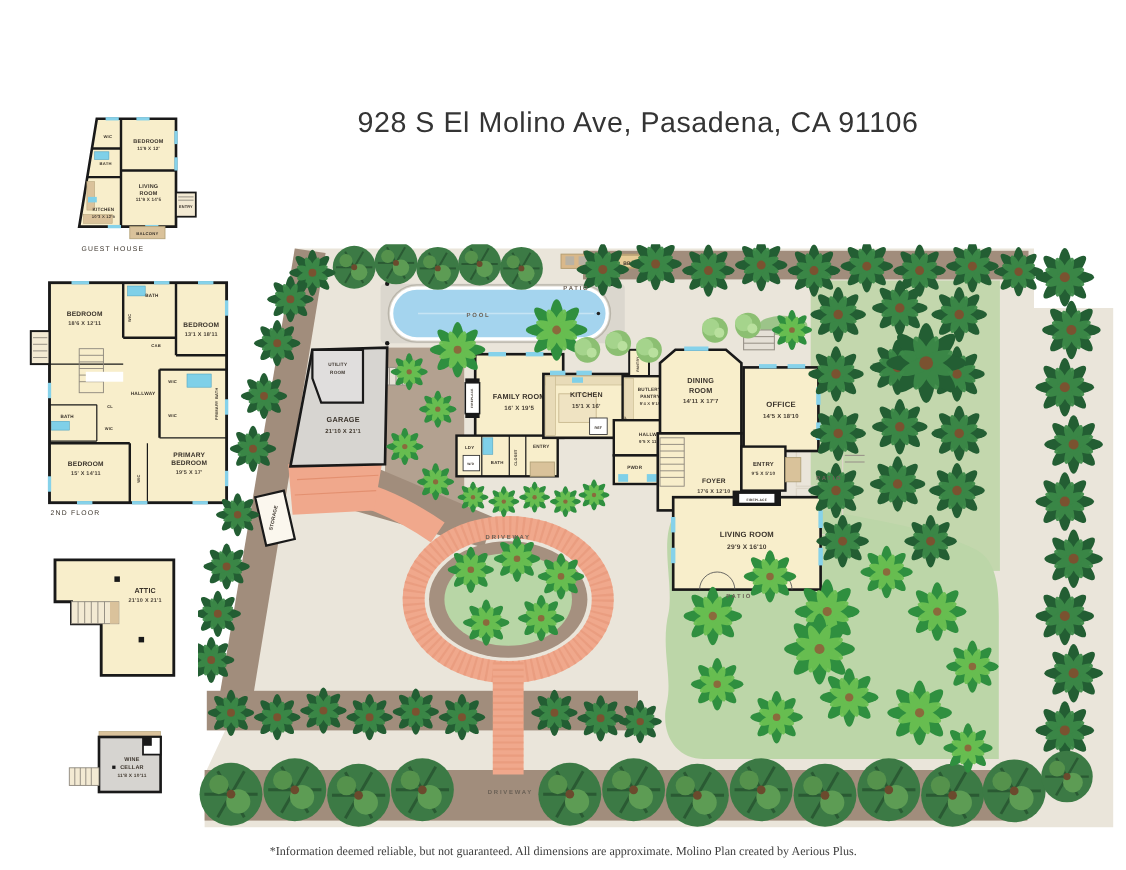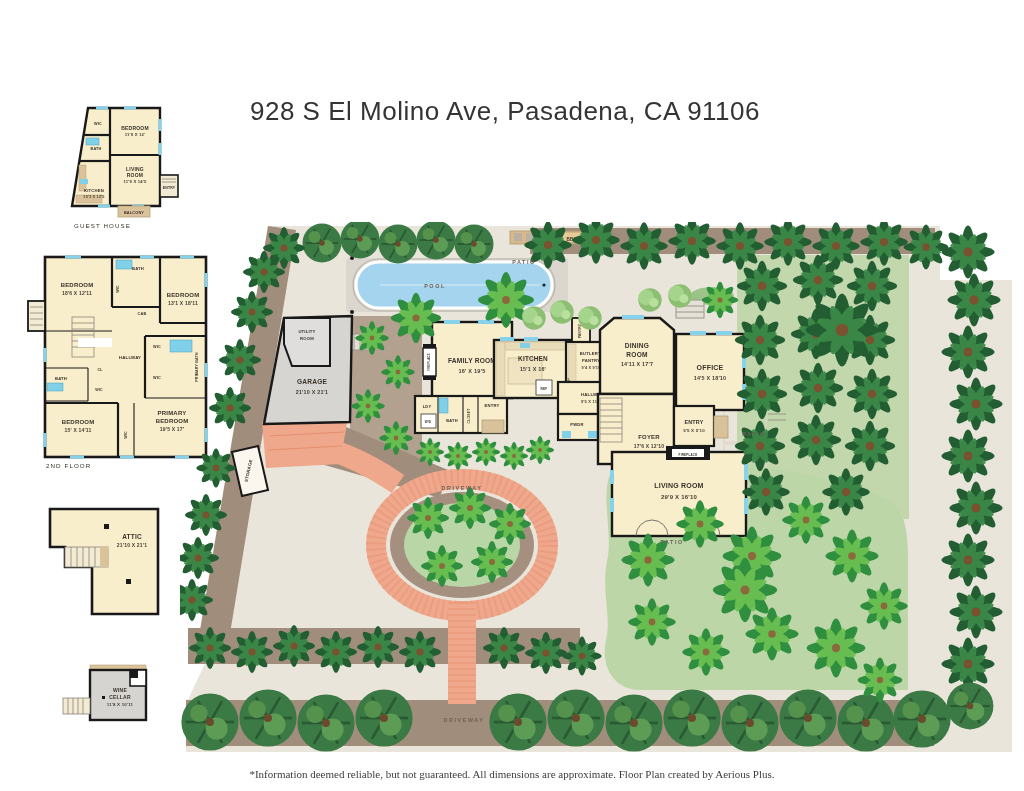--- a/index.html
+++ b/index.html
@@ -1,18 +1,18 @@
 <!DOCTYPE html>
 <html><head>
 <meta charset="utf-8">
 <style>
   html,body{margin:0;padding:0;background:#fff;}
   .page{position:relative;width:1024px;height:791px;background:#fff;overflow:hidden;
         font-family:"Liberation Sans",sans-serif;}
-  .title{position:absolute;left:250px;top:96px;width:660px;
+  .title{position:absolute;left:250px;top:96px;width:660px;text-align:center;
          font-size:26px;font-weight:400;letter-spacing:.5px;color:#343434;}
   .disclaimer{position:absolute;left:0;top:768px;width:1024px;text-align:center;
          font-family:"Liberation Serif",serif;font-size:11px;color:#3d3d3d;}
   svg{position:absolute;}
   #guest{left:58px;top:103px;}
   #floor2{left:20px;top:243px;}
   #attic{left:40px;top:494px;}
   #wine{left:58px;top:660px;}
   #site{left:180px;top:222px;}
   
@@ -564,14 +564,14 @@
     <g>
       <text x="435" y="288" class="pl" font-size="5.4">POOL</text>
       <text x="524" y="264" class="pl" font-size="5.4">PATIO</text>
       <text x="754" y="436" class="pl" font-size="5.4">PATIO</text>
       <text x="672" y="544" class="pl" font-size="5.4">PATIO</text>
       <text x="462" y="490" class="pl" font-size="5.4">DRIVEWAY</text>
       <text x="464" y="722" class="pl" font-size="5.4">DRIVEWAY</text>
     </g>
   </svg>
 
-  <div class="disclaimer">*Information deemed reliable, but not guaranteed. All dimensions are approximate. Floor Plan created by Aerious Plus.</div>
+  <div class="disclaimer">*Information deemed reliable, but not guaranteed. All dimensions are approximate. Molino Plan created by Aerious Plus.</div>
 </div>
 
 </body></html>

